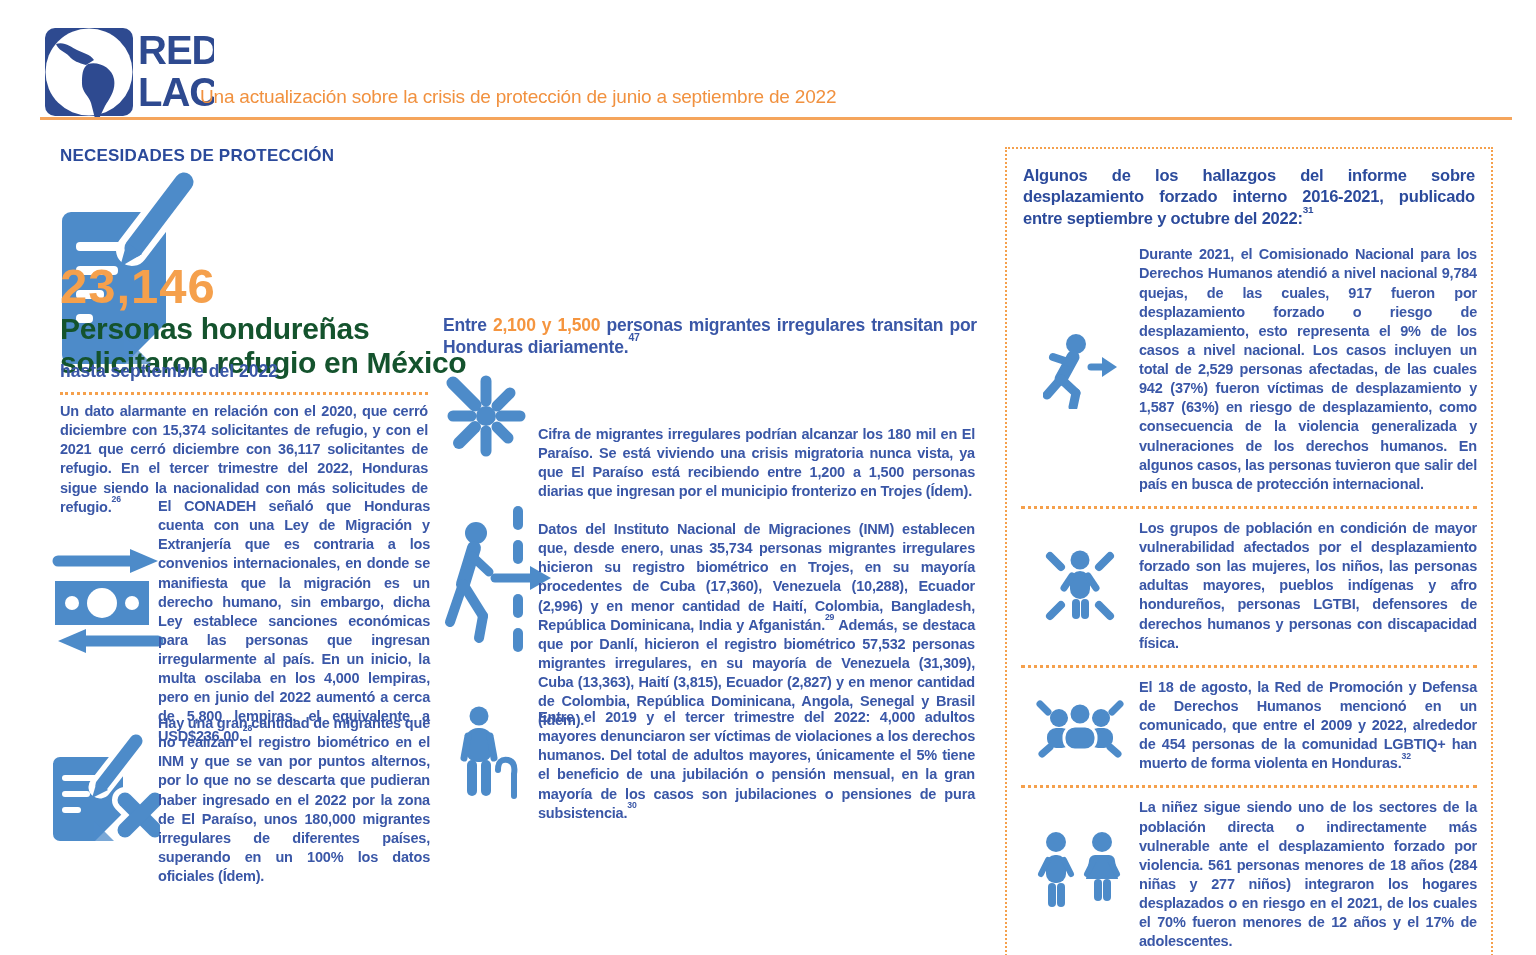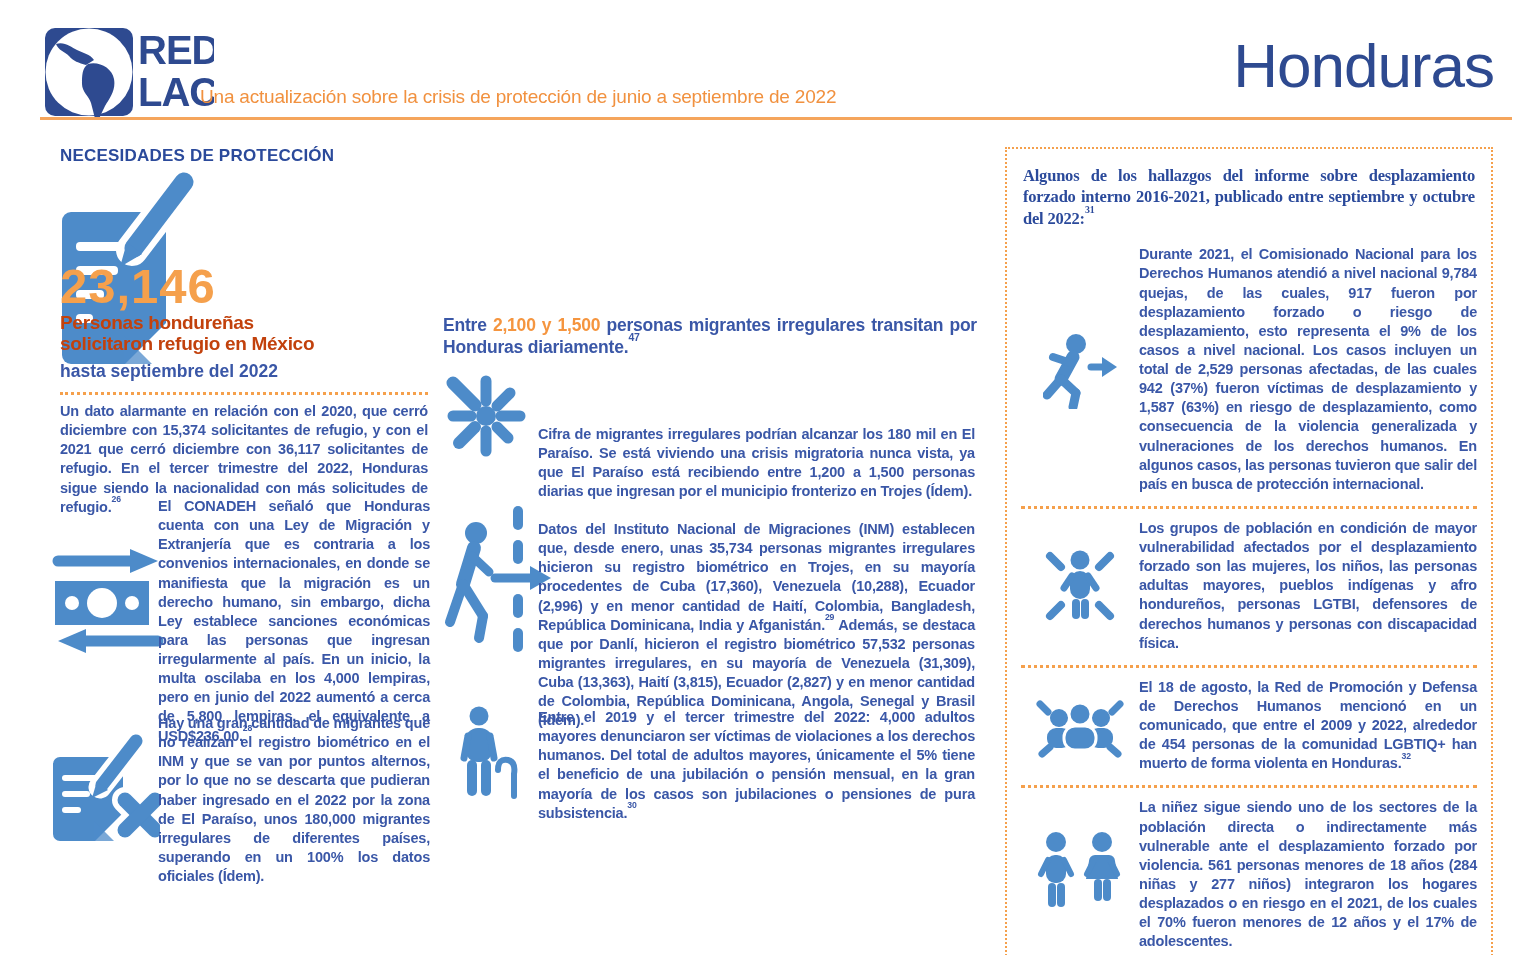--- a/index.html
+++ b/index.html
@@ -17,36 +17,36 @@
 
   
   .blue-head { color:#2B4A9B; font-weight:700; }
   .para { color:#3A57A7; font-weight:700; font-size:14.5px; line-height:1.32; text-align:justify; letter-spacing:-0.2px; }
   sup { font-size:0.6em; position:relative; top:-0.45em; line-height:0; }
   .orange-t { color:#F5953F; }
 
   
   .section-title { left:60px; top:146px; font-size:17px; letter-spacing:0.2px; }
   .stat-number { left:60px; top:258px; font-size:49px; font-weight:700; color:#F5A04C; letter-spacing:1px; }
-  .stat-main { left:60px; top:312px; font-size:19px; font-weight:700; color:#c2410c; line-height:1.13; letter-spacing:-0.3px; }
+  .stat-main { left:60px; top:312px; font-size:30px; font-weight:700; color:#14532d; line-height:1.13; letter-spacing:-0.3px; }
   .stat-note { left:60px; top:361px; font-size:17.5px; font-weight:700; color:#3A57A7; }
   .dot-sep-left { left:60px; top:392px; width:368px; border-top:3px dotted #F5A04C; }
   .p-left1 { left:60px; top:402px; width:368px; }
   .p-left2 { left:158px; top:497px; width:272px; }
   .p-left3 { left:158px; top:714px; width:272px; }
 
   
   .mid-headline { left:443px; top:315px; width:534px; font-size:17.5px; font-weight:700; color:#3A57A7; line-height:1.25; text-align:justify; letter-spacing:-0.2px; }
   .p-mid1 { left:538px; top:380px; width:437px;margin-top:45px; }
   .p-mid2 { left:538px; top:496px; width:437px;margin-top:24px; }
   .p-mid3 { left:538px; top:708px; width:437px; }
 
   
   .right-box { left:1005px; top:147px; width:488px; min-height:752px; border:2px dotted #F5A04C; padding:14px 14px 10px 14px; display:flex; flex-direction:column; }
-  .right-box-title { font-size:16.5px; font-weight:700; color:#2B4A9B; text-align:justify; line-height:1.3; letter-spacing:-0.2px; margin:2px 2px 6px 2px;font-family:Liberation Serif, serif; }
+  .right-box-title { font-size:16.5px; font-weight:700; color:#2B4A9B; text-align:justify; line-height:1.3; letter-spacing:-0.2px; margin:2px 2px 6px 2px; }
   .rb-item { display:flex; align-items:center; padding:10px 0 12px 0; }
   .rb-item + .rb-item { border-top:3px dotted #F5A04C; }
   .rb-icon-cell { width:118px; min-width:118px; display:flex; justify-content:center; align-items:center; }
   .rb-text { flex:1; }
 
   .ico { display:block; }
 </style>
 </head>
 <body>
 
@@ -57,21 +57,20 @@
       <rect x="1" y="2" width="88" height="88" rx="10" fill="#2E4A90"></rect>
       <circle cx="45" cy="46" r="43.5" fill="#ffffff"></circle>
       <path fill="#2E4A90" d="M12,18 c8,-3 15,3 21,6 c6,3 13,4 17,10 l-8,5 c-7,-2 -13,-4 -17,-9 c-4,-4 -11,-6 -13,-12 z"></path>
       <path fill="#2E4A90" d="M44,38 c11,-3 24,4 26,15 c2,11 -4,19 -9,27 c-3,6 -6,12 -8,19 c-3,-9 -4,-15 -6,-22 c-2,-7 -9,-11 -9,-19 c0,-8 0,-16 6,-20 z"></path>
       <text x="94" y="38" font-family="Liberation Sans, sans-serif" font-size="40" font-weight="bold" fill="#2E4A90" letter-spacing="-1">RED</text>
       <text x="94" y="80" font-family="Liberation Sans, sans-serif" font-size="40" font-weight="bold" fill="#2E4A90" letter-spacing="-1">LAC</text>
     </svg>
   </div>
 
   <div class="abs subtitle">Una actualización sobre la crisis de protección de junio a septiembre de 2022</div>
-  <div class="abs country-title">Honduras</div>
   <div class="abs header-rule"></div>
 
   <div class="abs section-title blue-head">NECESIDADES DE PROTECCIÓN</div>
 
   <div class="abs" style="left:56px; top:168px;">
     <svg class="ico" width="148" height="200" viewBox="0 0 148 200">
       <rect x="6" y="44" width="104" height="152" rx="9" fill="#4D8BC9"></rect>
       <polygon points="68,197 111,197 111,154" fill="#ffffff"></polygon>
       <polygon points="68,196 68,168 96,196" fill="#4D8BC9" opacity="0.75"></polygon>
       <rect x="20" y="74" width="56" height="9" rx="4" fill="#ffffff"></rect>

